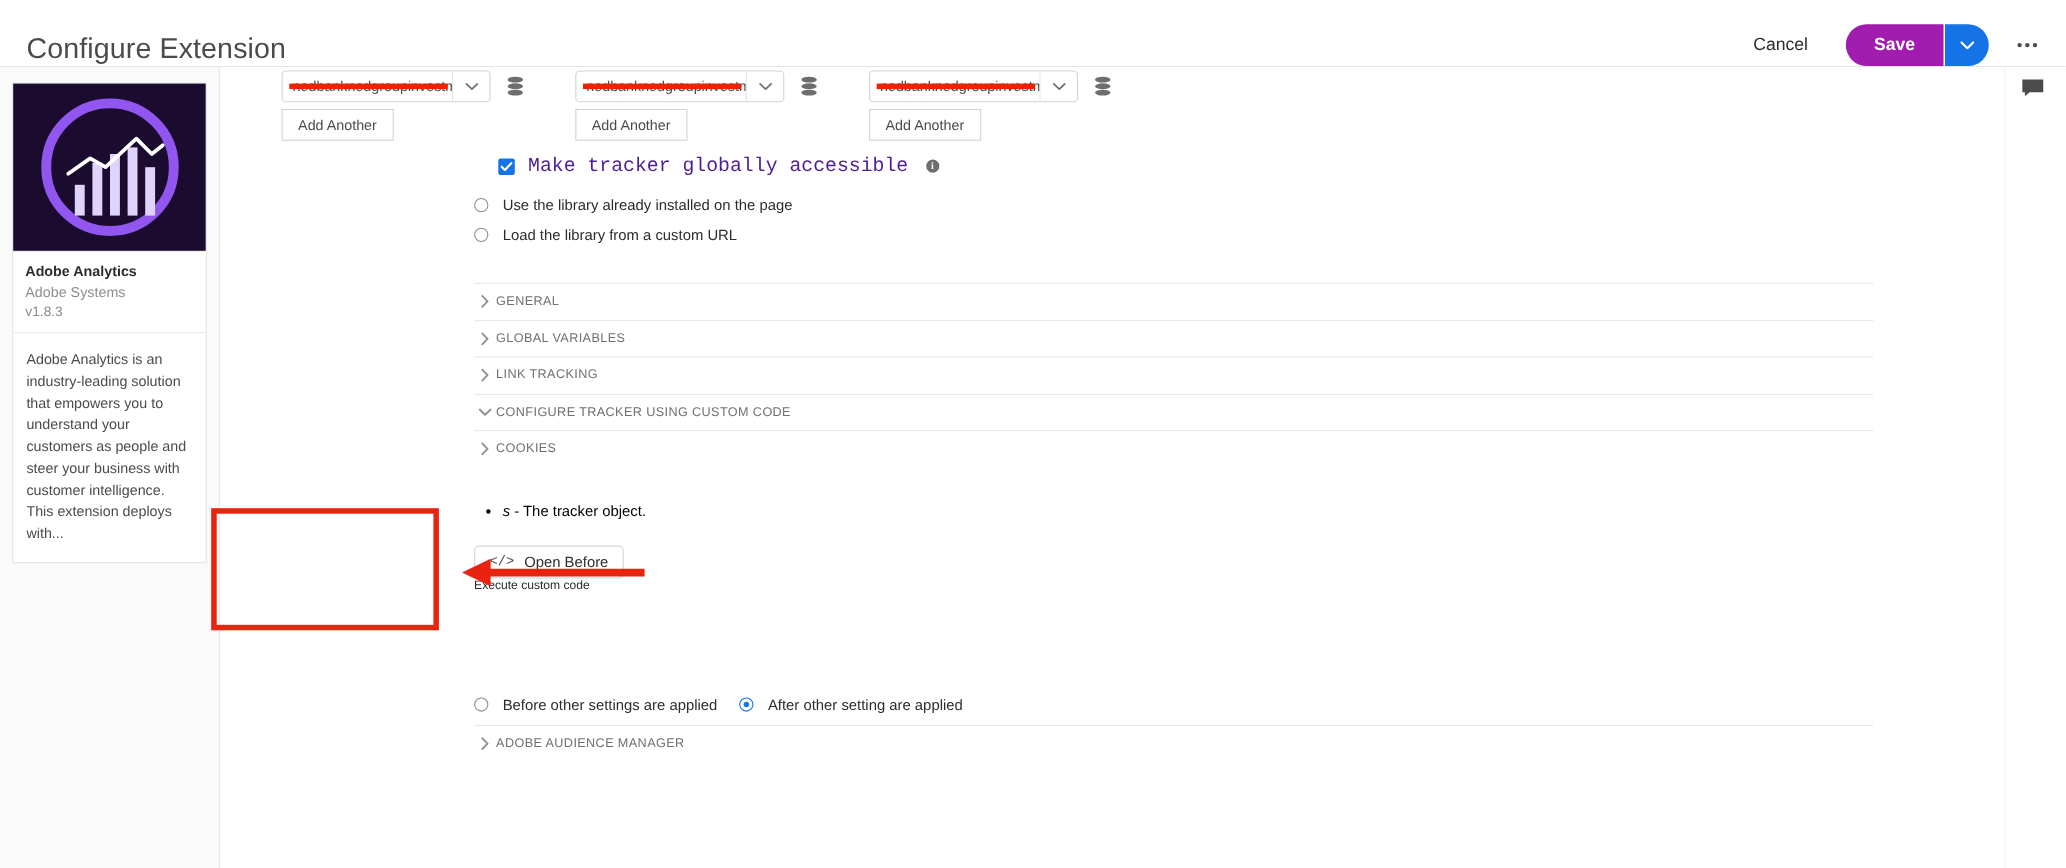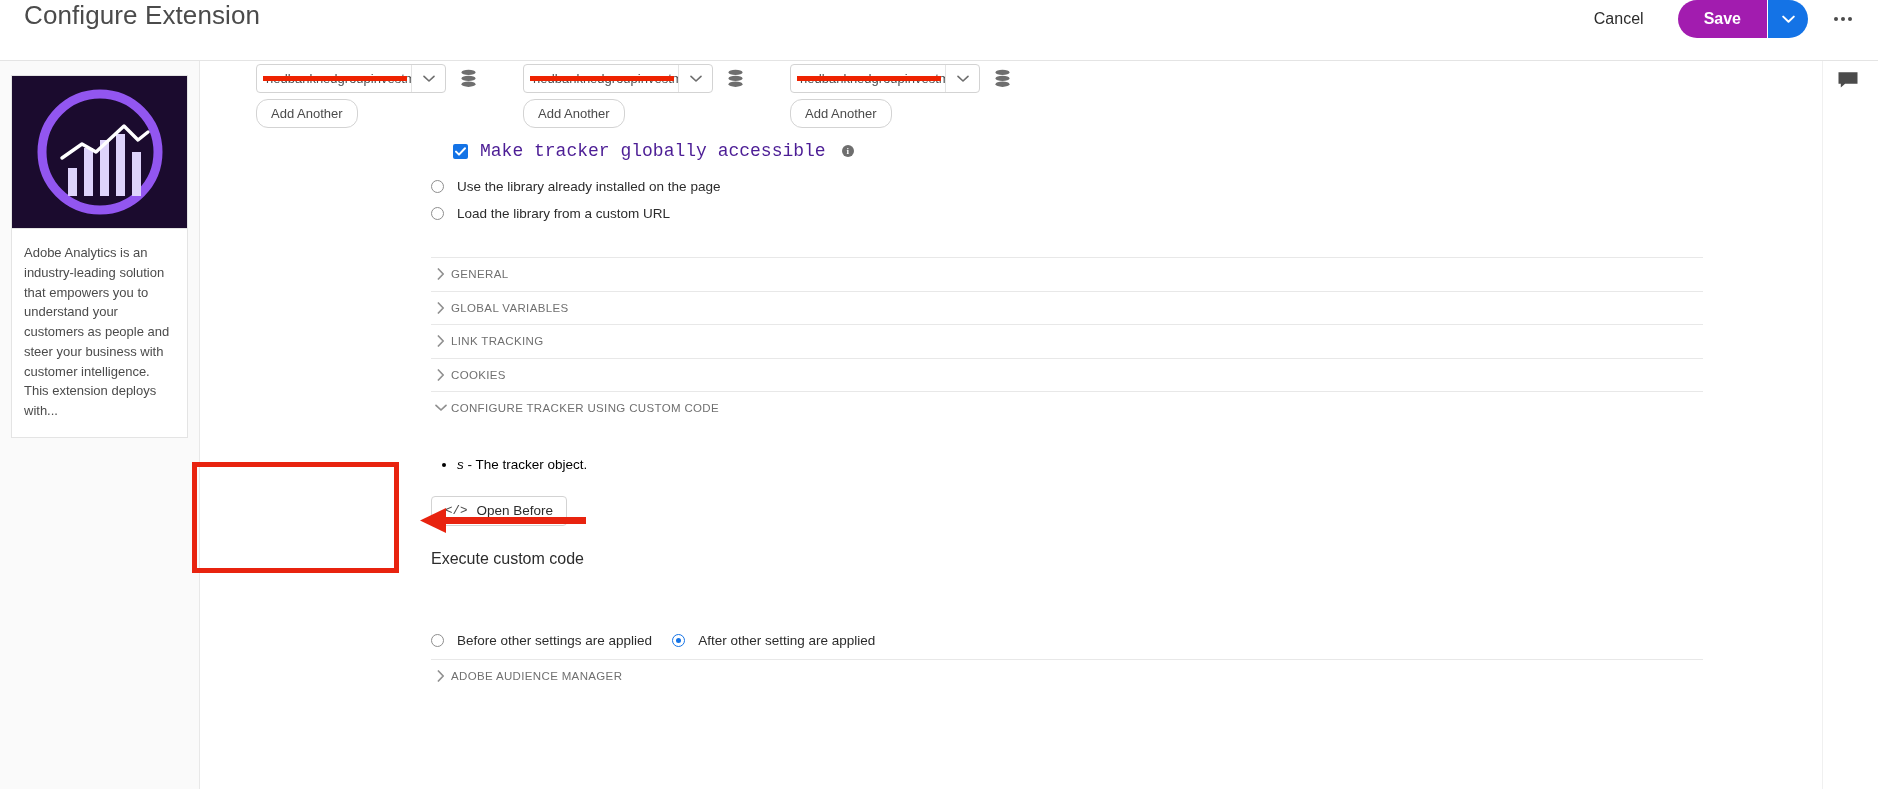--- a/index.html
+++ b/index.html
@@ -11,21 +11,21 @@
     color:#2c2c2c;
     overflow:hidden;
     position:relative;
   }
 
   
   .header {
     position:absolute; left:0; top:0; width:1878px; height:61px;
     background:#ffffff;
     border-bottom:1px solid #e4e4e4;
-    display:flex; align-items:flex-start;gap:23px;
+    display:flex; align-items:flex-end;gap:23px;
   }
   .header-title {
     margin-left:24px;
     font-size:26px; font-weight:400; color:#4b4b4b;
     letter-spacing:0.1px;
   }
   .header-right {
     margin-left:auto; display:flex; align-items:center; gap:0px; padding-right:22px;
   }
   .cancel-btn {
@@ -111,21 +111,21 @@
   }
   .combo-caret {
     width:34px; border-left:1px solid #e4e4e4;
     display:flex; align-items:center; justify-content:center; cursor:pointer;
   }
   .db-icon { margin-left:14px; display:flex; align-items:center; cursor:pointer; }
   .add-another {
     margin-top:6px;
     display:inline-flex; align-items:center; justify-content:center;
     height:29px; padding:0 14px;
-    border:1px solid #d3d3d3; border-radius:12px; background:#fff;
+    border:1px solid #d3d3d3; border-radius:0; background:#fff;
     font-size:13px; color:#4b4b4b; cursor:pointer; font-family:inherit;
   }
 
   .checkbox-row {
     position:absolute; left:253px; top:80px;
     display:flex; align-items:center;
   }
   .cbox {
     width:15px; height:15px; border-radius:2px; background:#1473e6;
     display:flex; align-items:center; justify-content:center; cursor:pointer;
@@ -172,21 +172,21 @@
   .cc-bullets li { font-size:13.5px; color:#000000; line-height:1.6; }
   .cc-bullets em { font-style:italic; }
   .open-editor {
     margin-top:20px;
     display:inline-flex; align-items:center; gap:9px;
     height:30px; padding:0 13px;
     border:1px solid #d3d3d3; border-radius:4px; background:#fff;
     font-size:13.5px; color:#2c2c2c; cursor:pointer; font-family:inherit;
   }
   .code-glyph { font-family:"Liberation Mono", monospace; font-size:12.5px; color:#4b4b4b; }
-  .exec-label { margin-top:24px; font-size:16px; color:#2c2c2c; }
+  .exec-label { font-size:11px; color:#2c2c2c; }
 
   .exec-radios { position:absolute; left:231px; top:566px; display:flex; align-items:center; gap:0; }
   .exec-radios .radio-row { margin-right:20px; }
 
   .bottom-acc { position:absolute; left:231px; top:598px; width:1272px; }
 
   
   .anno-box {
     position:absolute; left:192px; top:462px; width:207px; height:111px;
     border:5px solid #e8230f; pointer-events:none;
@@ -239,20 +239,25 @@
         <g fill="#ded3fb">
           <rect x="48" y="92" width="9" height="28"></rect>
           <rect x="64" y="72" width="9" height="48"></rect>
           <rect x="80" y="64" width="9" height="56"></rect>
           <rect x="96" y="58" width="9" height="62"></rect>
           <rect x="112" y="76" width="9" height="44"></rect>
         </g>
         <path d="M42 82 L62 68 L76 76 L104 50 L118 64 L128 56" stroke="#ffffff" stroke-width="3.4" fill="none" stroke-linejoin="round" stroke-linecap="round"></path>
       </svg>
     </div>
+    <div class="ext-meta">
+      <div class="ext-name">Adobe Analytics</div>
+      <div class="ext-vendor">Adobe Systems</div>
+      <div class="ext-version">v1.8.3</div>
+    </div>
   </div>
   <div class="ext-desc-wrap">
     <div class="ext-desc">Adobe Analytics is an industry-leading solution that empowers you to understand your customers as people and steer your business with customer intelligence. This extension deploys with...</div>
   </div>
 </div>
 <div class="divider-v"></div>
 
 <div class="main">
   <div class="content">
 
@@ -372,33 +377,33 @@
       <div class="acc-item">
         <span class="acc-caret">
           <svg width="8" height="12" viewBox="0 0 8 12">
               <path d="M1.4 1 L6.2 6 L1.4 11" stroke="#909090" stroke-width="1.7" fill="none" stroke-linecap="round" stroke-linejoin="round"></path>
             </svg>
         </span>
         <span class="acc-label">LINK TRACKING</span>
       </div>
       <div class="acc-item">
         <span class="acc-caret">
+          <svg width="12" height="8" viewBox="0 0 12 8">
+              <path d="M1 1.3 L6 6 L11 1.3" stroke="#909090" stroke-width="1.7" fill="none" stroke-linecap="round" stroke-linejoin="round"></path>
+            </svg>
+        </span>
+        <span class="acc-label">CONFIGURE TRACKER USING CUSTOM CODE</span>
+      </div>
+      <div class="acc-item">
+        <span class="acc-caret">
           <svg width="8" height="12" viewBox="0 0 8 12">
               <path d="M1.4 1 L6.2 6 L1.4 11" stroke="#909090" stroke-width="1.7" fill="none" stroke-linecap="round" stroke-linejoin="round"></path>
             </svg>
         </span>
         <span class="acc-label">COOKIES</span>
-      </div>
-      <div class="acc-item">
-        <span class="acc-caret">
-          <svg width="12" height="8" viewBox="0 0 12 8">
-              <path d="M1 1.3 L6 6 L11 1.3" stroke="#909090" stroke-width="1.7" fill="none" stroke-linecap="round" stroke-linejoin="round"></path>
-            </svg>
-        </span>
-        <span class="acc-label">CONFIGURE TRACKER USING CUSTOM CODE</span>
       </div>
     </div>
 
     <div class="cc-body">
       <ul class="cc-bullets">
         <li><em>s</em><span> - The tracker object.</span></li>
       </ul>
       <button class="open-editor">
         <span class="code-glyph">&lt;/&gt;</span>
         <span>Open Before</span>

